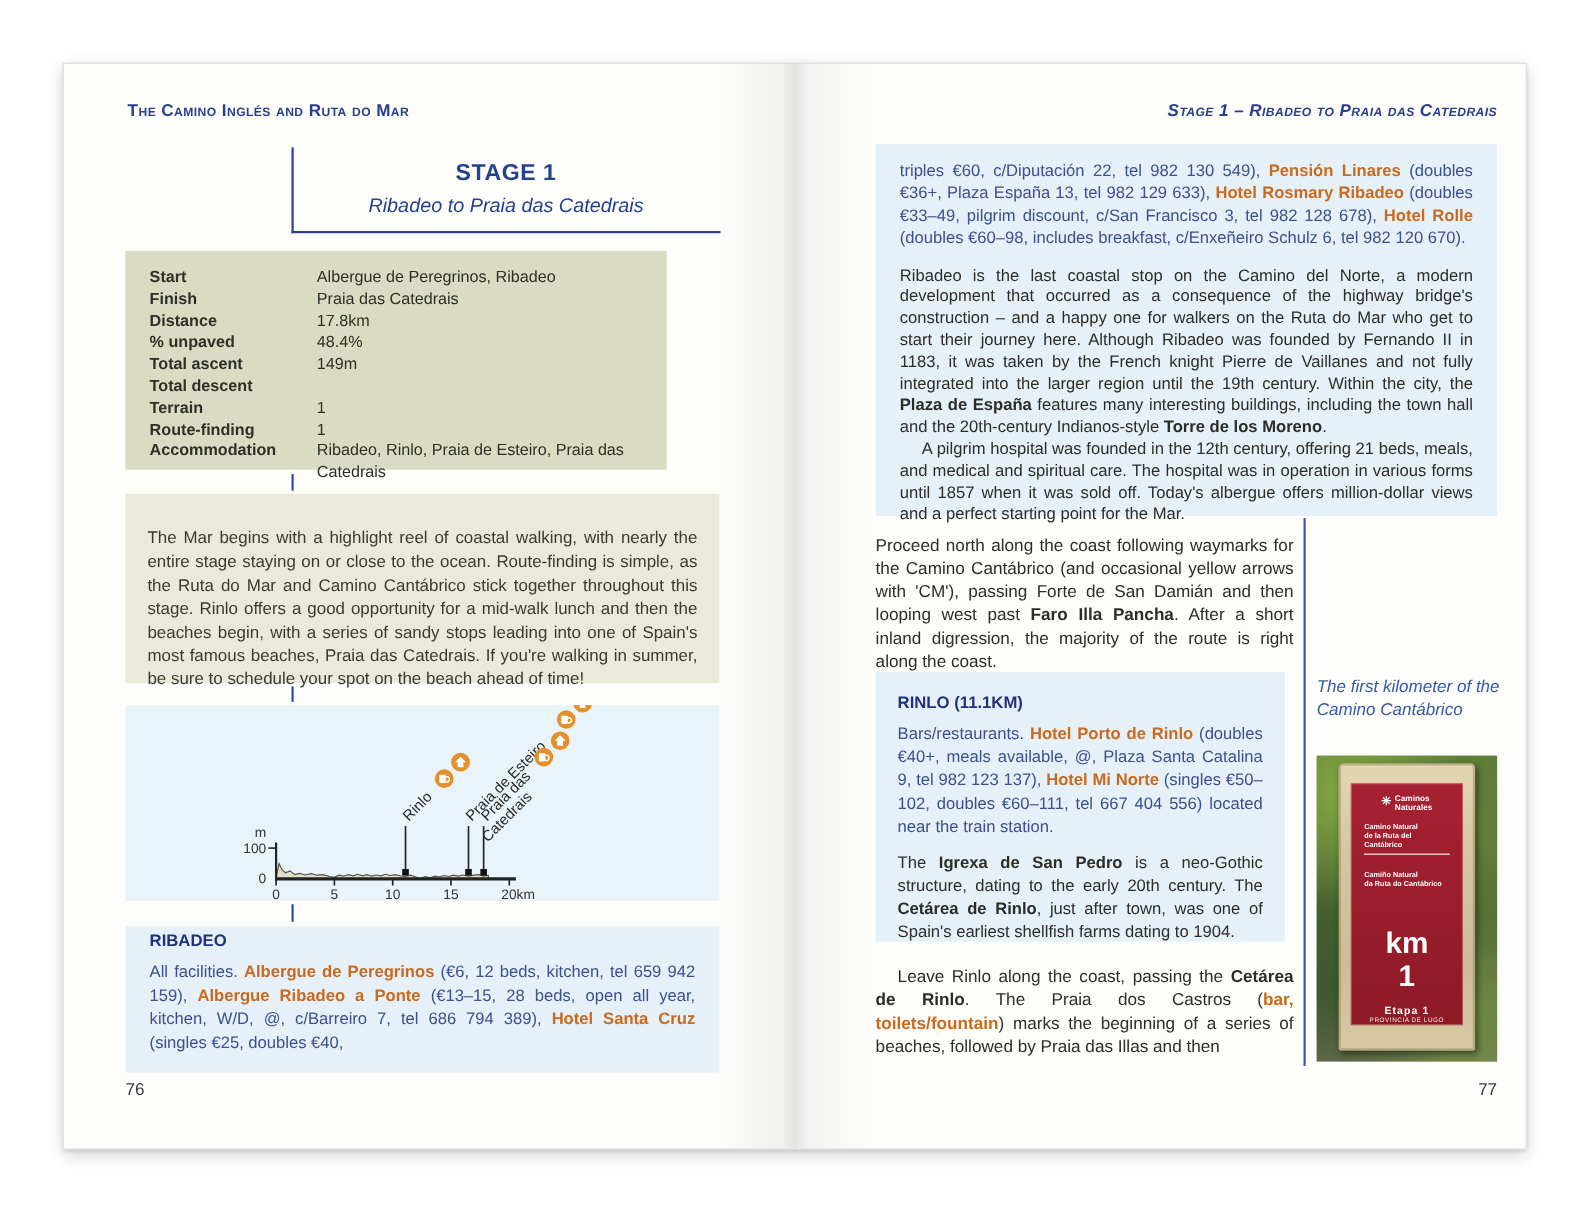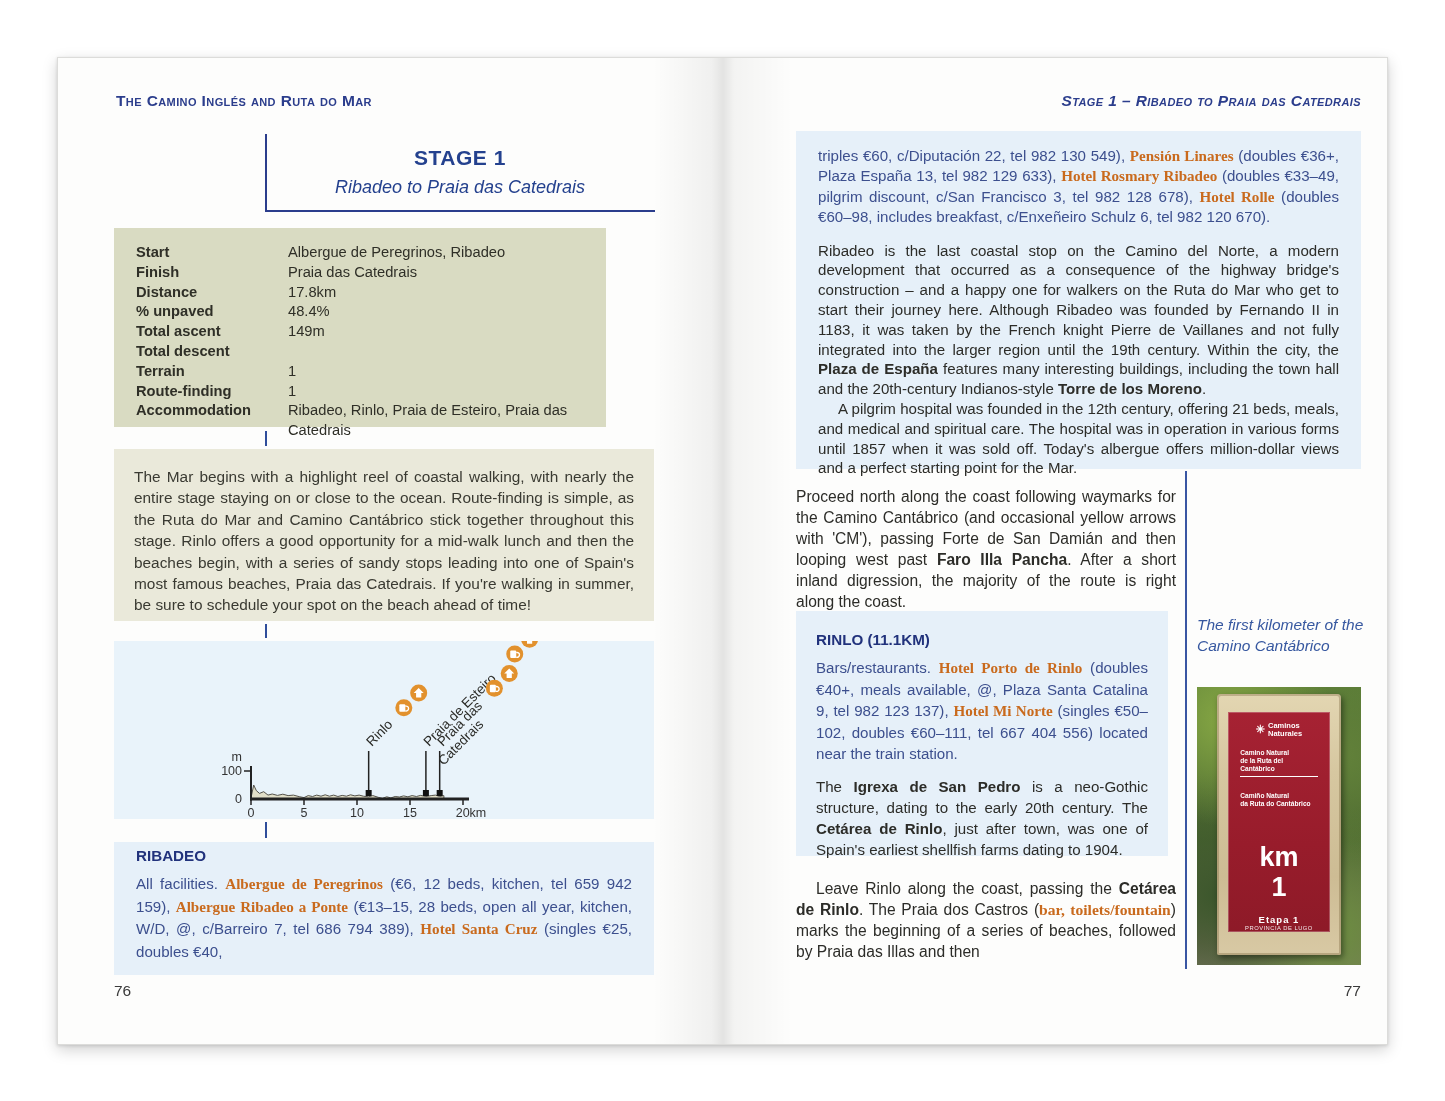--- a/index.html
+++ b/index.html
@@ -9,42 +9,42 @@
     background:#fdfdfc; border:1px solid #dcdcda;
     box-shadow:0 5px 14px rgba(0,0,0,0.18), 0 1px 3px rgba(0,0,0,0.12);
   }
   .gutter {
     position:absolute; left:595px; top:0; width:140px; height:100%;
     background:linear-gradient(90deg, rgba(0,0,0,0) 0%, rgba(0,0,0,0.05) 42%, rgba(0,0,0,0.10) 50%, rgba(0,0,0,0.04) 58%, rgba(0,0,0,0) 100%);
     pointer-events:none;
   }
   .abs { position:absolute; }
   .c-n   { color:#3c4f8e; }
-  .c-o   { color:#c96a1d;font-family:Liberation Serif, serif; }
+  .c-o   { color:#c96a1d; }
   .c-k   { color:#2c2c28; }
   .b     { font-weight:bold; }
 
   
   .running-header {
     font-variant:small-caps; font-weight:bold; font-size:15.5px; color:#2b3d8c; letter-spacing:0.4px;
   }
   .running-header.right { font-style:italic; text-align:right; }
   .stage-vline { width:2px; background:#2b3d8c; }
   .stage-head { text-align:center; }
   .stage-title { font-size:21px; font-weight:bold; color:#24418e; letter-spacing:0.5px; }
   .stage-sub   { font-size:18px; font-style:italic; color:#24418e; margin-top:7px; }
   .stage-rule  { height:2px; background:#2b3d8c; }
 
   .info-box { background:#d9dbc2; padding:15px 22px; }
   .info-row { display:grid; grid-template-columns:152px 1fr; font-size:14.7px; line-height:19.8px; color:#2f2f27; }
   .info-row .lbl { font-weight:bold; }
 
   .tick { width:2px; background:#2f4d9b; }
 
-  .intro-box { background:#eae9da; padding:17px 20px; font-size:15.4px; line-height:21.4px; color:#3a3a32; text-align:justify; }
+  .intro-box { background:#eae9da; padding:30px 20px; font-size:15.4px; line-height:21.4px; color:#3a3a32; text-align:justify; }
 
   .chart-box { background:#e9f3fa; }
 
   .blue-box { background:#e6f0f9; }
   .box-heading { font-size:15.2px; font-weight:bold; color:#21327c; }
   .listing { font-size:15.1px; line-height:21.5px; text-align:justify; color:#3c4f8e; }
   .desc    { font-size:15.1px; line-height:19.8px; text-align:justify; color:#2c2c28; }
   .indent  { text-indent:20px; }
   .body-para { font-size:15.6px; line-height:21px; text-align:justify; color:#2c2c28; }
 

